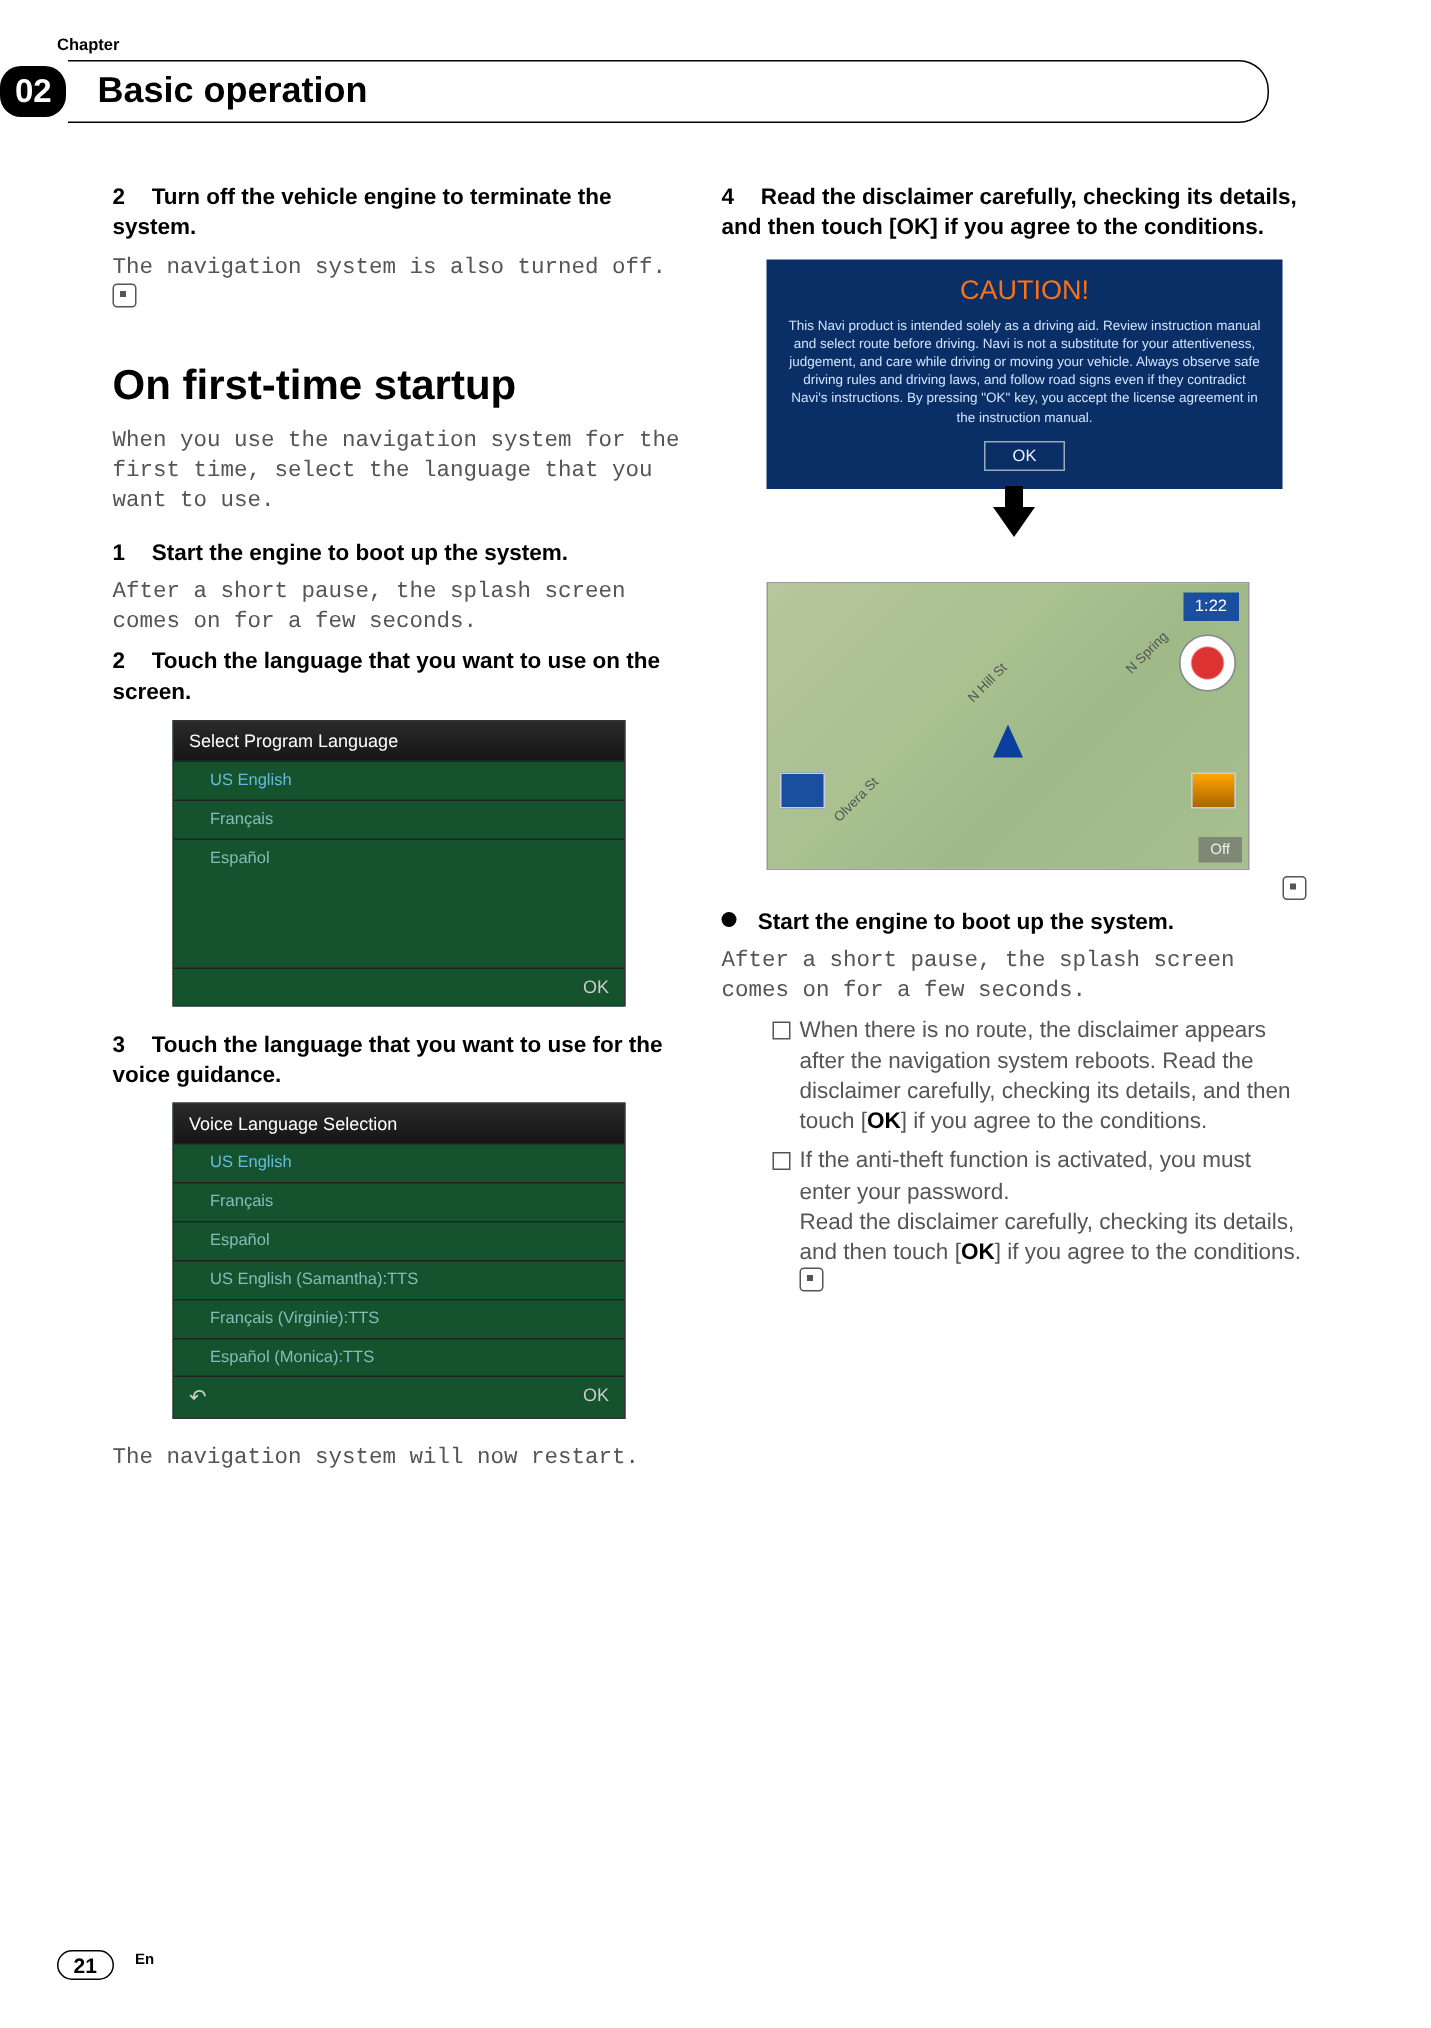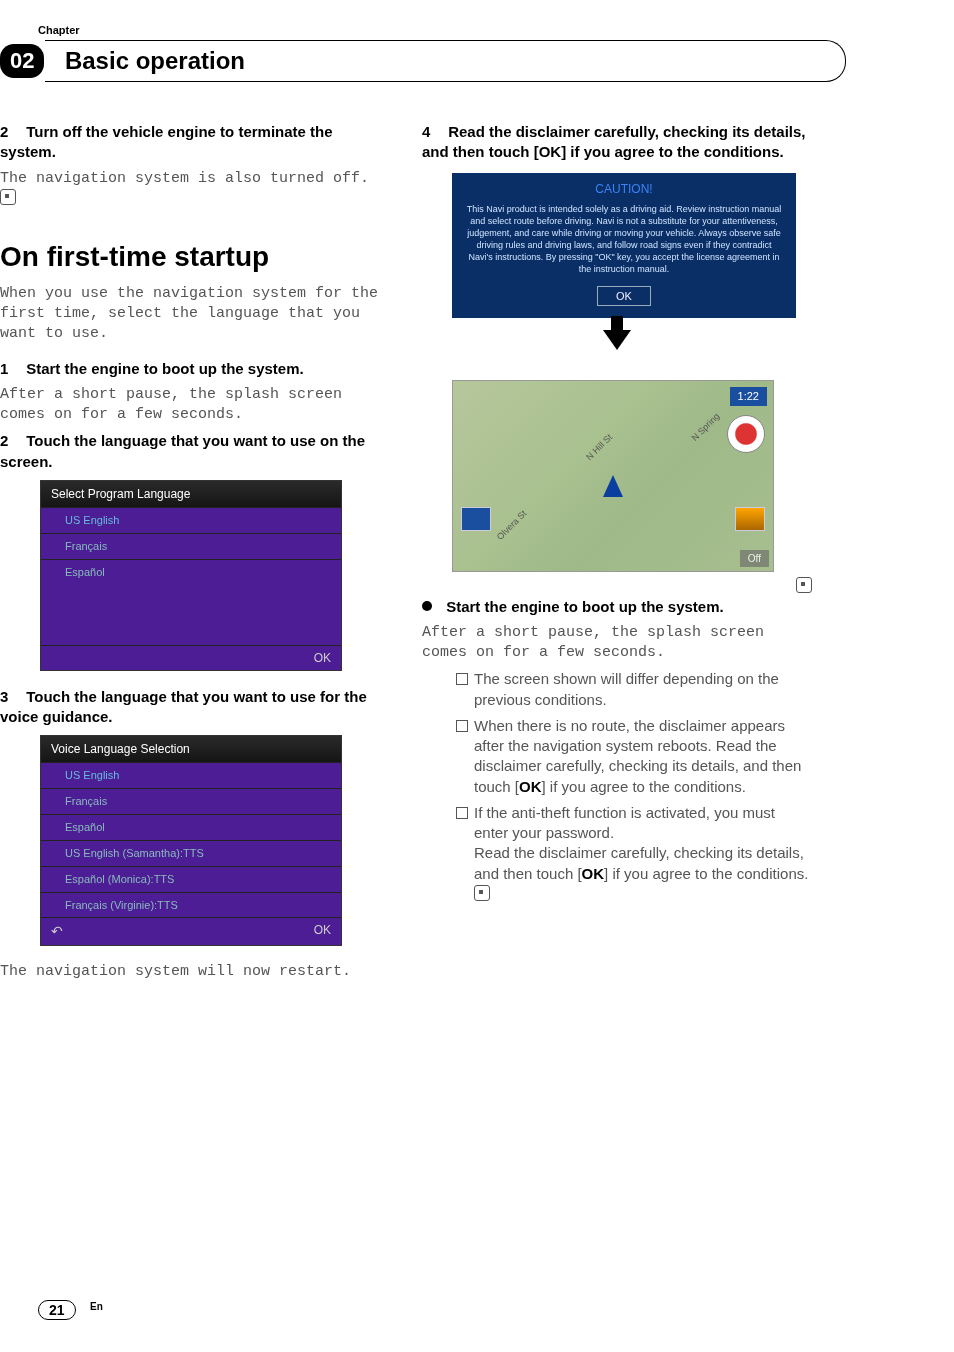--- a/index.html
+++ b/index.html
@@ -46,22 +46,23 @@
     vertical-align: middle;
     border-left:none;
   }
   .chapter-title {
     font-size: 24px;
     font-weight: 900;
     margin-top: 12px;
   }
   .columns {
     display: flex;
-    gap: 32px;
+    gap: 16px;
     margin-top: 40px;
+    padding-left: 75px;
   }
   .col {
     width: 390px;
     font-size: 15px;
     line-height: 1.35;
   }
   .col p { margin: 0 0 6px 0; }
   .bold { font-weight: bold; }
   .step-num { font-weight: bold; display:inline-block; width:22px;}
   .h2 {
@@ -83,21 +84,21 @@
     content: "";
     position: absolute;
     width: 4px;
     height: 4px;
     background: #555;
     top: 4px;
     left: 4px;
   }
   
   .ui-panel {
-    background: #4c1d95;
+    background: #14532d;
     color: #ddd;
     width: 300px;
     margin: 8px 0 16px 40px;
     font-size: 11px;
     border: 1px solid #333;
   }
   .ui-panel-header {
     background: linear-gradient(#2a2a2a,#151515);
     padding: 5px 10px;
     font-size: 12px;
@@ -122,22 +123,22 @@
   .caution-panel {
     background: #0a2f66;
     color: #cfe3ff;
     width: 320px;
     margin: 10px 0 0 30px;
     font-size: 9px;
     text-align: center;
     padding: 8px 12px 12px 12px;
   }
   .caution-title {
-    font-size: 12px;
-    color: #3b82f6;
+    font-size: 18px;
+    color: #f97316;
     margin-bottom: 6px;
   }
   .caution-ok {
     display:inline-block;
     border:1px solid #9ab;
     padding:2px 18px;
     margin-top:10px;
     font-size:11px;
     color:#eef;
   }
@@ -304,22 +305,22 @@
         <span class="step-num">3</span>
         <span>Touch the language that you want to use for the voice guidance.</span>
       </p>
 
       <div class="ui-panel">
         <div class="ui-panel-header">Voice Language Selection</div>
         <div class="ui-row sel">US English</div>
         <div class="ui-row">Français</div>
         <div class="ui-row">Español</div>
         <div class="ui-row">US English (Samantha):TTS</div>
+        <div class="ui-row">Français (Virginie):TTS</div>
         <div class="ui-row">Español (Monica):TTS</div>
-        <div class="ui-row">Français (Virginie):TTS</div>
         <div class="ui-footer">
           <span class="ui-back">↶</span>
           <span>OK</span>
         </div>
       </div>
 
       <p class="grey">The navigation system will now restart.</p>
     </div>
 
     <div class="col">
@@ -352,21 +353,20 @@
       <div style="text-align:right;margin-right:0;"><span class="end-square"></span></div>
 
 
       <p class="bold">
         <span class="bullet-filled"></span>
         <span>Start the engine to boot up the system.</span>
       </p>
       <p class="grey">After a short pause, the splash screen comes on for a few seconds.</p>
 
       <ul class="notes">
-        <li>The screen shown will differ depending on the previous conditions.</li>
         <li>
           <span>When there is no route, the disclaimer appears after the navigation system reboots. Read the disclaimer carefully, checking its details, and then touch [</span><b style="color:#000">OK</b><span>] if you agree to the conditions.</span>
         </li>
         <li>
           <span>If the anti-theft function is activated, you must enter your password.</span><br>
           <span>Read the disclaimer carefully, checking its details, and then touch [</span><b style="color:#000">OK</b><span>] if you agree to the conditions.</span>
           <span class="end-square"></span>
         </li>
       </ul>
     </div>

